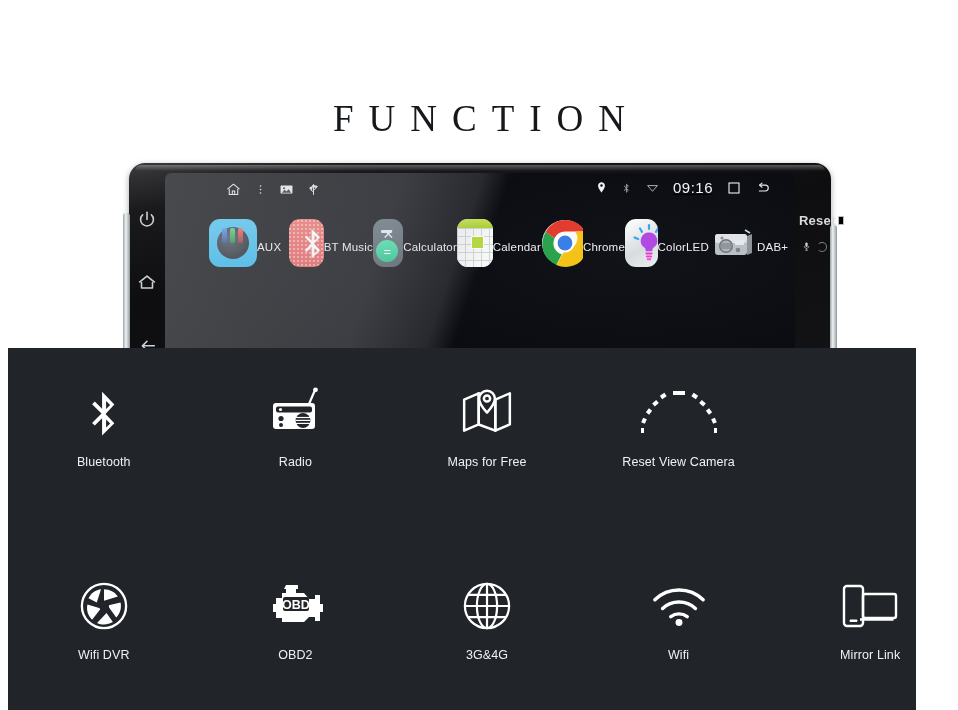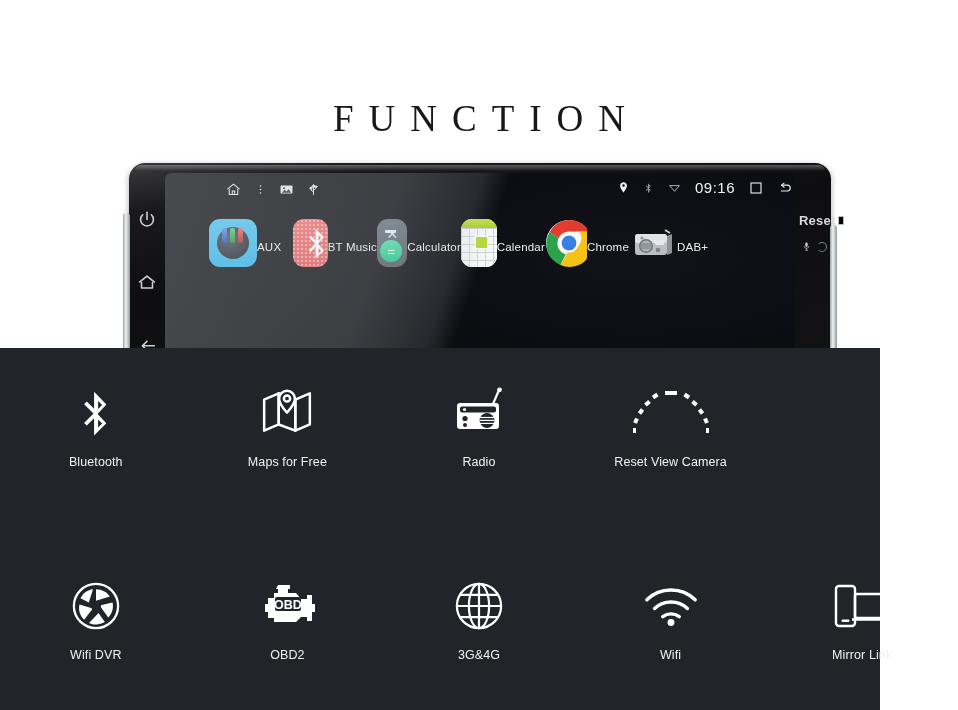--- a/index.html
+++ b/index.html
@@ -65,21 +65,21 @@
   .rbezel{position:absolute;left:672px;top:10px;width:30px;height:214px;}
   .reset-row{position:absolute;top:40px;left:-2px;display:flex;align-items:center;gap:3px;}
   .reset-txt{font-size:13px;color:#d8dadd;font-weight:bold;letter-spacing:.2px;}
   .pinhole{width:4px;height:7px;border:1px solid #b9bcc0;border-radius:1px;background:#000;}
   .mic-row{position:absolute;top:68px;left:0px;display:flex;align-items:center;gap:5px;}
   .mic-hole{width:8px;height:8px;border:1px solid #7d8185;border-left-color:transparent;border-radius:50%;}
 
   
   .statusbar{position:absolute;left:0;top:0;width:100%;height:34px;}
   .sb-left{position:absolute;left:60px;top:8px;display:flex;align-items:center;gap:12px;}
-  .sb-right{position:absolute;left:452px;top:6px;display:flex;align-items:center;gap:13px;}
+  .sb-right{position:absolute;left:430px;top:6px;display:flex;align-items:center;gap:13px;text-decoration:underline;}
   .clock{font-size:15px;color:#f2f3f5;letter-spacing:.5px;}
 
   
   .apps{position:absolute;left:44px;top:46px;width:580px;display:flex;gap:0;}
   .app{width:84px;display:flex;flex-direction:row;align-items:center;}
   .app .ic{width:48px;height:48px;border-radius:11px;position:relative;overflow:hidden;}
   .app .lbl{margin-top:7px;font-size:11.5px;color:#eceef0;letter-spacing:.2px;white-space:nowrap;}
 
   
   .ic-aux{background:linear-gradient(180deg,#4ec3f0,#2fb3e8);}
@@ -110,22 +110,23 @@
     background-size:8px 8px;background-color:#f6f7f7;}
   .cal-dot{position:absolute;right:9px;top:17px;width:11px;height:11px;background:#b5d938;border:1px solid #fff;}
 
   .ic-chrome{background:transparent;border-radius:50%;}
   .ic-led{background:linear-gradient(150deg,#ffffff,#d8dcdf 60%,#eef1f2);}
 
   .ic-dab{background:transparent;}
 
   
   .panel{
-    position:absolute;left:0;top:348px;width:880px;height:362px;
+    position:absolute;left:8px;top:348px;width:880px;height:362px;
     background:#212429;
+    padding-left:28px;
   }
   .frow{
     position:absolute;left:0;width:958px;display:flex;
   }
   .frow1{top:32px;}
   .frow2{top:225px;}
   .fcell{
     width:191.6px;display:flex;flex-direction:column;align-items:center;
   }
   .ficon{height:58px;display:flex;align-items:flex-end;justify-content:center;}
@@ -281,20 +282,38 @@
               <path d="M24 1a23 23 0 0 1 19.9 11.5H24a11.5 11.5 0 0 0-10.4 6.6L4.6 13.1A23 23 0 0 1 24 1z" fill="#e33b2e"></path>
               <path d="M4.6 13.1l9 6a11.5 11.5 0 0 0 7.2 16.2L15.3 46A23 23 0 0 1 4.6 13.1z" fill="#2ba24c"></path>
               <path d="M43.9 12.5A23 23 0 0 1 15.3 46l8.9-15.3A11.5 11.5 0 0 0 34.2 12.5z" fill="#f5c217"></path>
               <circle cx="24" cy="24" r="9.6" fill="#ffffff"></circle>
               <circle cx="24" cy="24" r="7.4" fill="#3a7fe8"></circle>
             </svg>
           </div>
           <div class="lbl">Chrome</div>
         </div>
 
+        <div class="app">
+          <div class="ic ic-led">
+            <svg viewBox="0 0 48 48" width="48" height="48">
+              <g stroke="#36a7ef" stroke-width="2.2" stroke-linecap="round">
+                <path d="M24 6v4"></path>
+                  <path d="M15 9.5l2 3.4"></path>
+                  <path d="M33 9.5l-2 3.4"></path>
+                <path d="M9.5 18.5l3.6 1.6"></path>
+                  <path d="M38.5 18.5l-3.6 1.6"></path>
+              </g>
+              <path d="M24 13.5a8.2 8.2 0 0 0-4.6 15c.8.6 1.2 1.3 1.2 2.2v1.5h6.8v-1.5c0-.9.4-1.6 1.2-2.2A8.2 8.2 0 0 0 24 13.5z" fill="#b14ae0"></path>
+              <rect x="20.4" y="33.5" width="7.2" height="2.1" rx="1" fill="#e838c8"></rect>
+              <rect x="20.9" y="36.4" width="6.2" height="2.1" rx="1" fill="#f040cf"></rect>
+              <rect x="21.6" y="39.2" width="4.8" height="2" rx="1" fill="#f452d8"></rect>
+            </svg>
+          </div>
+          <div class="lbl">ColorLED</div>
+        </div>
 
         <div class="app">
           <div class="ic ic-dab">
             <svg viewBox="0 0 48 48" width="48" height="48">
               <path d="M36 11l5 3" stroke="#cfd4d8" stroke-width="1.6"></path>
               <rect x="6" y="15" width="32" height="21" rx="3" fill="#b9bfc4"></rect>
               <rect x="6" y="15" width="32" height="9" rx="3" fill="#dfe3e6"></rect>
               <path d="M38 17l5-2v19l-5 2z" fill="#8d9398"></path>
               <circle cx="17" cy="27" r="7" fill="#6e757b"></circle>
               <circle cx="17" cy="27" r="5.6" fill="#aeb4b9"></circle>
@@ -326,52 +345,52 @@
       <div class="ficon">
         <svg viewBox="0 0 24 24" width="46" height="52" fill="#ffffff">
           <path d="M11 1.4v8.9L7.2 6.5 5.8 7.9l4.9 4.9-4.9 4.9 1.4 1.4 3.8-3.8v8.9l6.4-6.3-4.6-4.9 4.6-4.9L11 1.4zm2.1 4.8 2.1 2.1-2.1 2.1V6.2zm0 9.7 2.1 2.1-2.1 2.1v-4.2z"></path>
         </svg>
       </div>
       <div class="flabel">Bluetooth</div>
     </div>
 
     <div class="fcell">
       <div class="ficon">
-        <svg viewBox="0 0 52 48" width="54" height="52" fill="none" stroke="#ffffff" stroke-width="2.4" stroke-linejoin="round">
-          <path d="M4 12 18 6v30L4 42z"></path>
-          <path d="M18 6l16 6v30L18 36z"></path>
-          <path d="M34 12l14-6v30l-14 6z"></path>
-          <path d="M26 3.5a7.6 7.6 0 0 0-7.6 7.6c0 5.6 7.6 13.4 7.6 13.4s7.6-7.8 7.6-13.4A7.6 7.6 0 0 0 26 3.5z" fill="#212429"></path>
-          <circle cx="26" cy="11" r="3"></circle>
-        </svg>
-      </div>
-      <div class="flabel">Maps for Free</div>
-    </div>
-
-    <div class="fcell">
-      <div class="ficon">
         <svg viewBox="0 0 52 50" width="52" height="52">
           <path d="M40 17 46 3" stroke="#ffffff" stroke-width="2.2" stroke-linecap="round"></path>
           <circle cx="46.5" cy="2.8" r="2.4" fill="#ffffff"></circle>
           <rect x="4" y="16" width="42" height="26" rx="3" fill="#ffffff"></rect>
           <rect x="7" y="19.5" width="36" height="6" rx="2" fill="#212429"></rect>
           <circle cx="11.5" cy="22.5" r="1.6" fill="#ffffff"></circle>
           <circle cx="34" cy="33.5" r="7.4" fill="#212429"></circle>
           <g stroke="#ffffff" stroke-width="1.2">
             <path d="M27 30.5h14"></path>
               <path d="M26.8 33.4h14.4"></path>
               <path d="M27 36.4h14"></path>
           </g>
           <circle cx="12" cy="31.5" r="2.6" fill="#212429"></circle>
           <circle cx="12" cy="38" r="2" fill="#212429"></circle>
         </svg>
       </div>
       <div class="flabel">Radio</div>
     </div>
 
+    <div class="fcell">
+      <div class="ficon">
+        <svg viewBox="0 0 52 48" width="54" height="52" fill="none" stroke="#ffffff" stroke-width="2.4" stroke-linejoin="round">
+          <path d="M4 12 18 6v30L4 42z"></path>
+          <path d="M18 6l16 6v30L18 36z"></path>
+          <path d="M34 12l14-6v30l-14 6z"></path>
+          <path d="M26 3.5a7.6 7.6 0 0 0-7.6 7.6c0 5.6 7.6 13.4 7.6 13.4s7.6-7.8 7.6-13.4A7.6 7.6 0 0 0 26 3.5z" fill="#212429"></path>
+          <circle cx="26" cy="11" r="3"></circle>
+        </svg>
+      </div>
+      <div class="flabel">Maps for Free</div>
+    </div>
+
 
     <div class="fcell">
       <div class="ficon">
         <svg viewBox="0 0 76 48" width="76" height="50" fill="none" stroke="#ffffff" stroke-width="4" stroke-linecap="butt">
           <path d="M32 4h12"></path>
           <path d="M24.5 5.5 20 8.5"></path>
             <path d="M51.5 5.5 56 8.5"></path>
           <path d="M16.5 12.5 12.5 16"></path>
             <path d="M59.5 12.5 63.5 16"></path>
           <path d="M9.5 20.5 6.5 24.5"></path>

